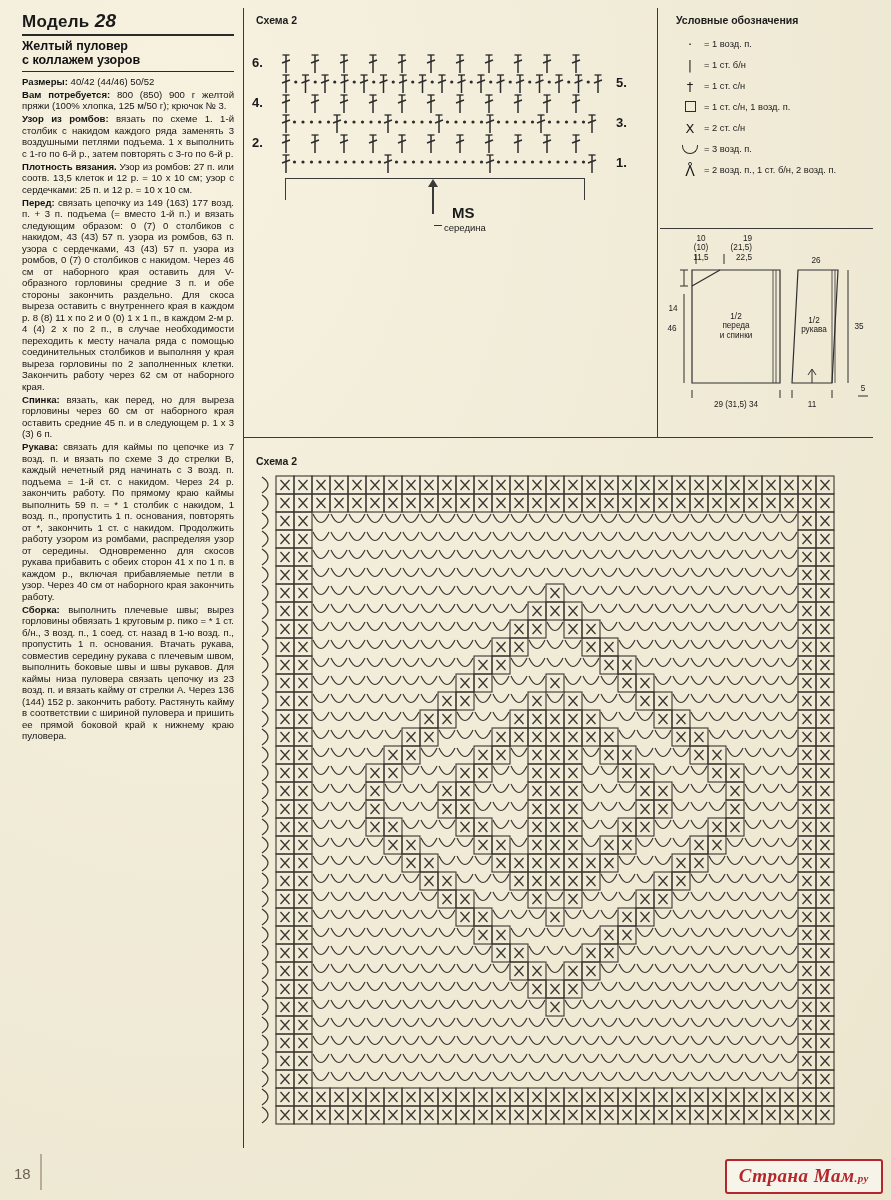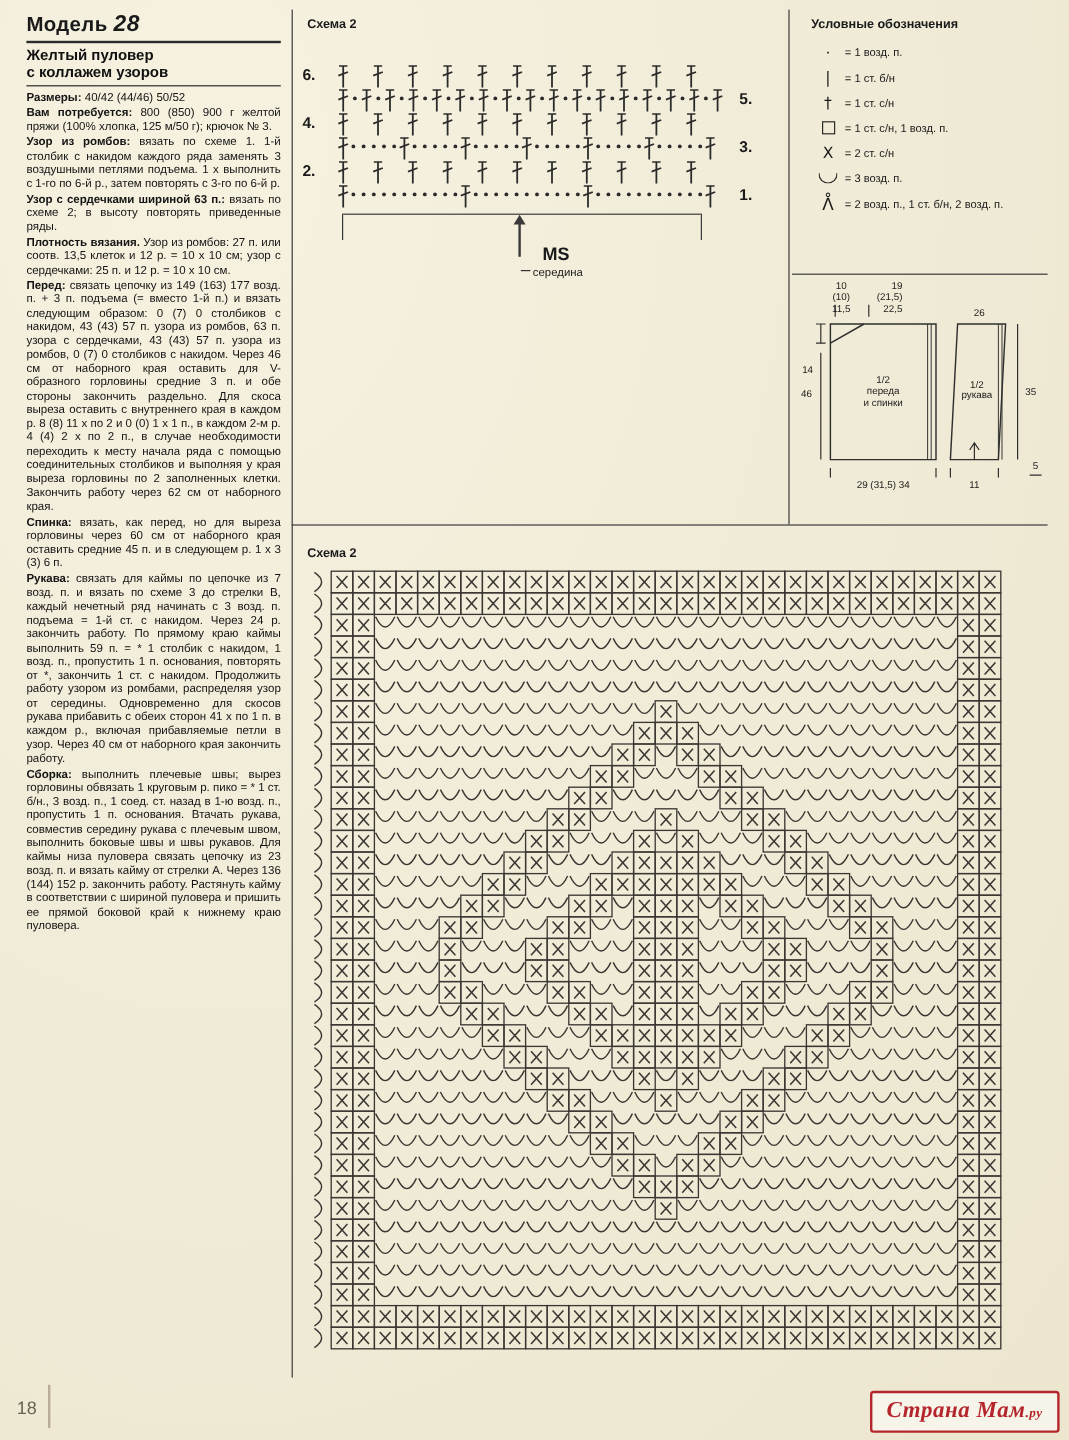--- a/index.html
+++ b/index.html
@@ -262,21 +262,20 @@
       <span>Модель</span>
       <span class="num">28</span>
     </div>
     <div class="rule"></div>
     <div class="title" id="page-title">Желтый пуловер<br>с коллажем узоров</div>
     <div class="rule2"></div>
     <div class="body-text" id="instructions">
         <p><b>Размеры:</b> 40/42 (44/46) 50/52</p>
         <p><b>Вам потребуется:</b> 800 (850) 900 г желтой пряжи (100% хлопка, 125 м/50 г); крючок № 3.</p>
         <p><b>Узор из ромбов:</b> вязать по схеме 1. 1-й столбик с накидом каждого ряда заменять 3 воздушными петлями подъема. 1 х выполнить с 1-го по 6-й р., затем повторять с 3-го по 6-й р.</p>
-        <p><b>Узор с сердечками шириной 63 п.:</b> вязать по схеме 2; в высоту повторять приведенные ряды.</p>
         <p><b>Плотность вязания.</b> Узор из ромбов: 27 п. или соотв. 13,5 клеток и 12 р. = 10 x 10 см; узор с сердечками: 25 п. и 12 р. = 10 x 10 см.</p>
         <p><b>Перед:</b> связать цепочку из 149 (163) 177 возд. п. + 3 п. подъема (= вместо 1-й п.) и вязать следующим образом: 0 (7) 0 столбиков с накидом, 43 (43) 57 п. узора из ромбов, 63 п. узора с сердечками, 43 (43) 57 п. узора из ромбов, 0 (7) 0 столбиков с накидом. Через 46 см от наборного края оставить для V-образного горловины средние 3 п. и обе стороны закончить раздельно. Для скоса выреза оставить с внутреннего края в каждом р. 8 (8) 11 х по 2 и 0 (0) 1 х 1 п., в каждом 2-м р. 4 (4) 2 х по 2 п., в случае необходимости переходить к месту начала ряда с помощью соединительных столбиков и выполняя у края выреза горловины по 2 заполненных клетки. Закончить работу через 62 см от наборного края.</p>
         <p><b>Спинка:</b> вязать, как перед, но для выреза горловины через 60 см от наборного края оставить средние 45 п. и в следующем р. 1 х 3 (3) 6 п.</p>
         <p><b>Рукава:</b> связать для каймы по цепочке из 7 возд. п. и вязать по схеме 3 до стрелки В, каждый нечетный ряд начинать с 3 возд. п. подъема = 1-й ст. с накидом. Через 24 р. закончить работу. По прямому краю каймы выполнить 59 п. = * 1 столбик с накидом, 1 возд. п., пропустить 1 п. основания, повторять от *, закончить 1 ст. с накидом. Продолжить работу узором из ромбами, распределяя узор от середины. Одновременно для скосов рукава прибавить с обеих сторон 41 х по 1 п. в каждом р., включая прибавляемые петли в узор. Через 40 см от наборного края закончить работу.</p>
         <p><b>Сборка:</b> выполнить плечевые швы; вырез горловины обвязать 1 круговым р. пико = * 1 ст. б/н., 3 возд. п., 1 соед. ст. назад в 1-ю возд. п., пропустить 1 п. основания. Втачать рукава, совместив середину рукава с плечевым швом, выполнить боковые швы и швы рукавов. Для каймы низа пуловера связать цепочку из 23 возд. п. и вязать кайму от стрелки А. Через 136 (144) 152 р. закончить работу. Растянуть кайму в соответствии с шириной пуловера и пришить ее прямой боковой край к нижнему краю пуловера.</p>
       </div>
   </div>
 
   <div class="vdiv"></div>
   <div class="vdiv2"></div>

